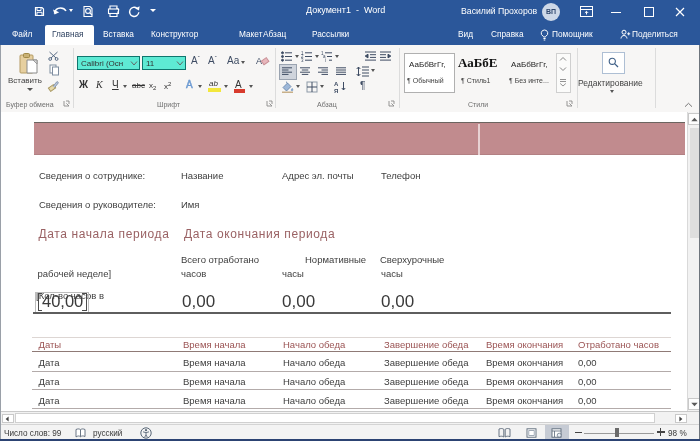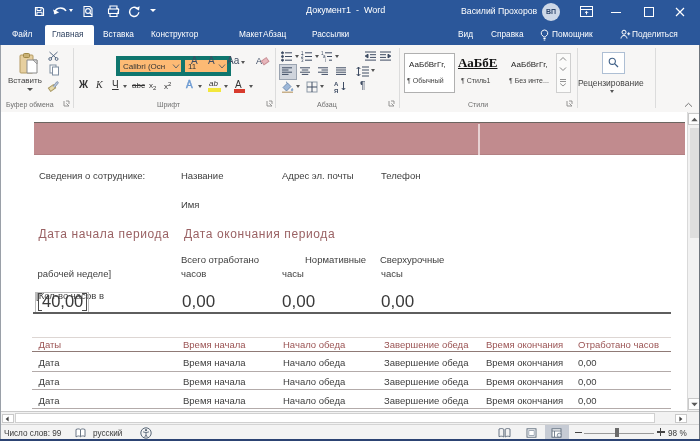--- a/index.html
+++ b/index.html
@@ -6,21 +6,21 @@
 body{width:700px;height:441px;position:relative;overflow:hidden;font-family:"Liberation Sans",sans-serif;background:#fff;}
 .a{position:absolute;}
 .w{color:#fff;}
 
 #titlebar{left:0;top:0;width:700px;height:24px;background:#2b579a;}
 #tabs{left:0;top:24px;width:700px;height:21px;background:#2b579a;}
 .tab{position:absolute;top:0;height:21px;line-height:21px;font-size:8.3px;color:#fff;}
 #ribbon{left:0;top:45px;width:700px;height:67px;background:#f7f6f5;border-bottom:1px solid #d2d2d2;}
 .vsep{position:absolute;top:3px;height:60px;width:1px;background:#dcdcdc;}
 .glabel{position:absolute;top:56px;font-size:7px;color:#6e6e6e;}
-.combo{position:absolute;background:#fdba74;border:4px solid #0f766e;margin-left:39px;}
+.combo{position:absolute;background:#5eead4;border:1px solid #0f766e;}
 #doc{left:0;top:112px;width:687px;height:299px;background:#fff;}
 #vscroll{left:687px;top:112px;width:13px;height:299px;background:#f2f2f2;border-left:1px solid #d9d9d9;}
 #hscroll{left:0;top:411px;width:700px;height:12px;background:#f2f2f2;border-top:1px solid #c9c9c9;}
 #status{left:0;top:424px;width:700px;height:15px;background:#f3f3f3;border-top:1px solid #d4d4d4;font-size:8.2px;color:#3a3a3a;}
 #botborder{left:0;top:439px;width:700px;height:2px;background:#2c4373;}
 .t{position:absolute;white-space:nowrap;}
 </style>
 </head>
 <body>
 <div class="a" id="titlebar">
@@ -261,21 +261,21 @@
  <div class="t" style="left:360px;top:35px;font-size:10px;color:#3e4c63;">¶</div>
  <div class="glabel" style="left:317px;">Абзац</div>
  <svg class="a" style="left:388px;top:55px" width="7" height="7" viewBox="0 0 7 7">
       <path d="M1 1v5h5M3 1h3v3M3.4 3.4 6 6" stroke="#8a8a8a" fill="none" stroke-width=".9"></path>
     </svg>
  <div class="vsep" style="left:399px;"></div>
 
  <div class="a" style="left:404px;top:8px;width:49px;height:38px;background:#fff;border:1px solid #b0b0b0;"></div>
  <div class="t" style="left:409px;top:15px;font-size:8px;color:#222;">АаБбВгГг,</div>
  <div class="t" style="left:407px;top:32px;font-size:7px;color:#444;">¶ Обычный</div>
- <div class="t" style="left:458px;top:10px;font-size:13px;color:#111;font-family:'Liberation Serif',serif;font-weight:bold;text-decoration:underline;">АаБбЕ</div>
+ <div class="t" style="left:458px;top:10px;font-size:13px;color:#111;font-family:'Liberation Serif',serif;font-weight:bold;">АаБбЕ</div>
  <div class="t" style="left:461px;top:32px;font-size:7px;color:#444;">¶ Стиль1</div>
  <div class="t" style="left:511px;top:15px;font-size:8px;color:#222;">АаБбВгГг,</div>
  <div class="t" style="left:509px;top:32px;font-size:7px;color:#444;">¶ Без инте...</div>
  <div class="a" style="left:556px;top:8px;width:13px;height:38px;border:1px solid #cfcfcf;background:#fbfbfa;"></div>
  <svg class="a" style="left:559px;top:11px" width="8" height="6" viewBox="0 0 8 6">
       <path d="M1 4.5 4 1.5 7 4.5" fill="none" stroke="#888"></path>
     </svg>
  <svg class="a" style="left:559px;top:21px" width="8" height="6" viewBox="0 0 8 6">
       <path d="M1 1.5 4 4.5 7 1.5" fill="none" stroke="#888"></path>
     </svg>
@@ -287,36 +287,37 @@
  <svg class="a" style="left:566px;top:55px" width="7" height="7" viewBox="0 0 7 7">
       <path d="M1 1v5h5M3 1h3v3M3.4 3.4 6 6" stroke="#8a8a8a" fill="none" stroke-width=".9"></path>
     </svg>
  <div class="vsep" style="left:577px;"></div>
 
  <div class="a" style="left:602px;top:7px;width:21px;height:20px;border:1px solid #aebfd4;background:#fff;"></div>
  <svg class="a" style="left:608px;top:12px" width="11" height="11" viewBox="0 0 11 11">
       <circle cx="4.3" cy="4.3" r="3.1" fill="none" stroke="#3e5f86" stroke-width="1.1"></circle>
       <path d="M6.6 6.6 10 10" stroke="#3e5f86" stroke-width="1.3"></path>
     </svg>
- <div class="t" style="left:578px;top:33px;font-size:8.5px;color:#444;">Рецензирование</div>
+ <div class="t" style="left:578px;top:33px;font-size:8.5px;color:#444;">Редактирование</div>
  <div class="a" style="left:610px;top:45px;width:0;height:0;border-left:2.5px solid transparent;border-right:2.5px solid transparent;border-top:3px solid #555"></div>
  <div class="vsep" style="left:655px;"></div>
  <svg class="a" style="left:684px;top:57px" width="9" height="6" viewBox="0 0 9 6">
       <path d="M1 4.7 4.5 1.3 8 4.7" fill="none" stroke="#777" stroke-width="1"></path>
     </svg>
 </div>
 <div class="a" id="doc">
 
  <div class="a" style="left:34px;top:10.2px;width:651px;height:31.3px;background:#c18b8e;border-top:1.5px solid #6b6560;border-bottom:1px solid #b28083;"></div>
  <div class="a" style="left:478px;top:12.2px;width:1.5px;height:31.3px;background:#e8d2d3;"></div>
 
  <div class="t" style="left:39px;top:57.5px;font-size:9.5px;color:#3d3d3d;">Сведения о сотруднике:</div>
  <div class="t" style="left:181px;top:57.5px;font-size:9.5px;color:#3d3d3d;">Название</div>
  <div class="t" style="left:282px;top:57.5px;font-size:9.5px;color:#3d3d3d;">Адрес эл. почты</div>
  <div class="t" style="left:381px;top:57.5px;font-size:9.5px;color:#3d3d3d;">Телефон</div>
+ <div class="t" style="left:39px;top:86.5px;font-size:9.5px;color:#3d3d3d;">Сведения о руководителе:</div>
  <div class="t" style="left:181px;top:86.5px;font-size:9.5px;color:#3d3d3d;">Имя</div>
  <div class="t" style="left:184px;top:115px;font-size:12px;letter-spacing:0.6px;color:#9a6264;">Дата окончания периода</div>
  <div class="t" style="left:38.5px;top:115px;font-size:12px;letter-spacing:0.6px;color:#9a6264;">Дата начала периода</div>
 
  <div class="t" style="left:36px;top:142px;font-size:9.5px;color:#3d3d3d;margin-top:36px;">[Кол-во часов в</div>
  <div class="t" style="left:37.5px;top:156px;font-size:9.5px;color:#3d3d3d;">рабочей неделе]</div>
  <div class="t" style="left:181px;top:142px;font-size:9.5px;color:#3d3d3d;">Всего отработано</div>
  <div class="t" style="left:181px;top:156px;font-size:9.5px;color:#3d3d3d;">часов</div>
  <div class="t" style="left:281px;top:142px;font-size:9.5px;color:#3d3d3d;padding-left:24px;">Нормативные</div>
  <div class="t" style="left:282px;top:156px;font-size:9.5px;color:#3d3d3d;">часы</div>

